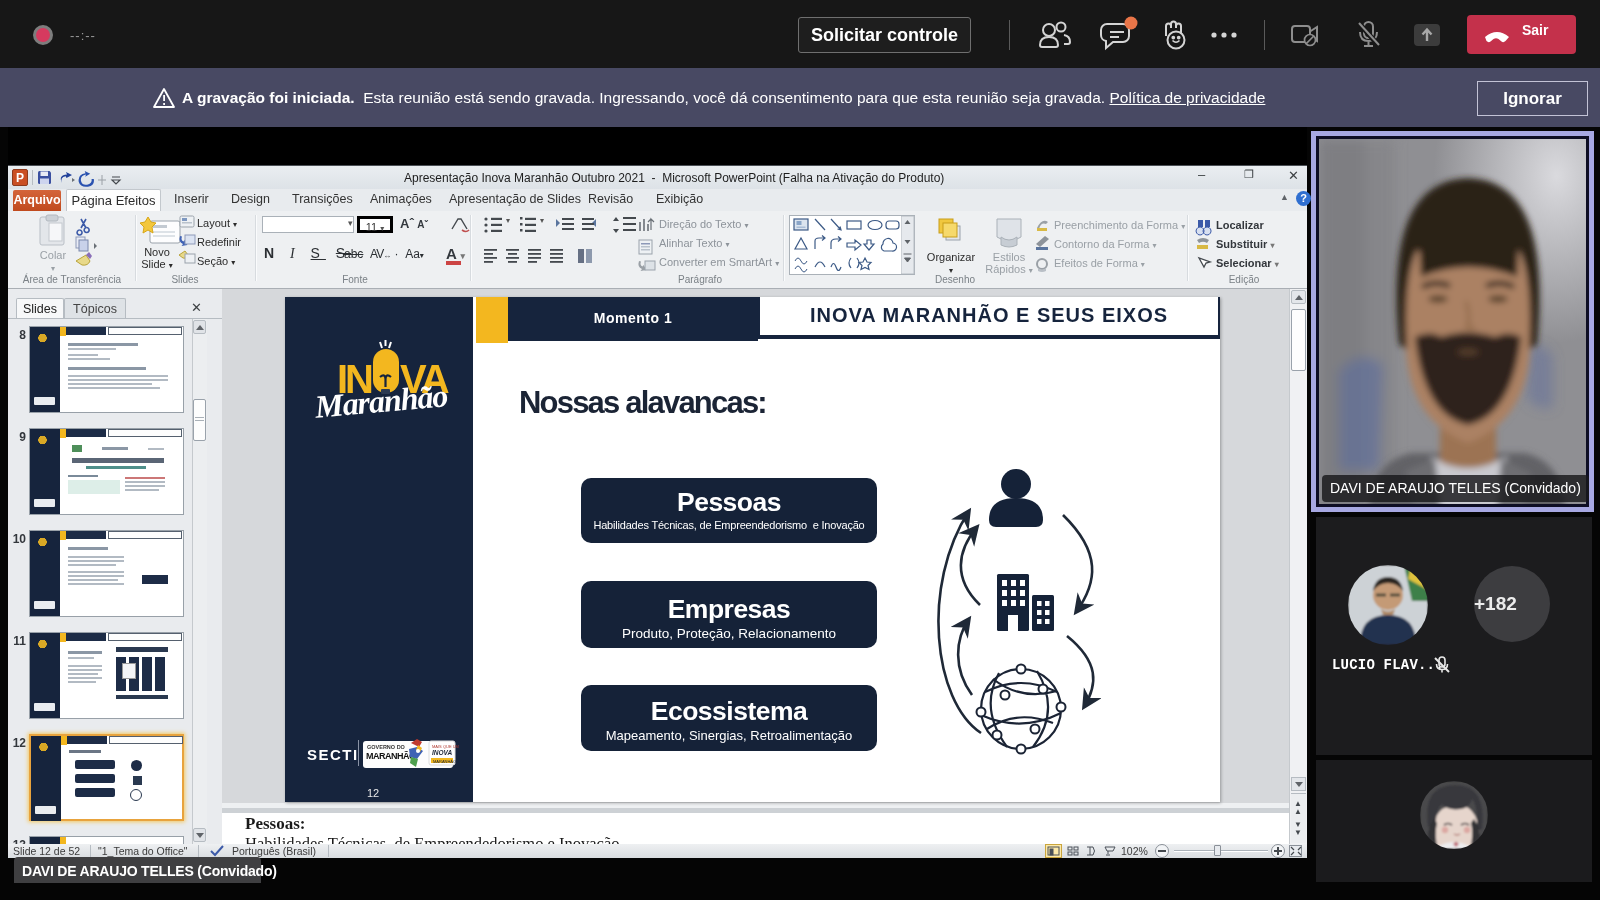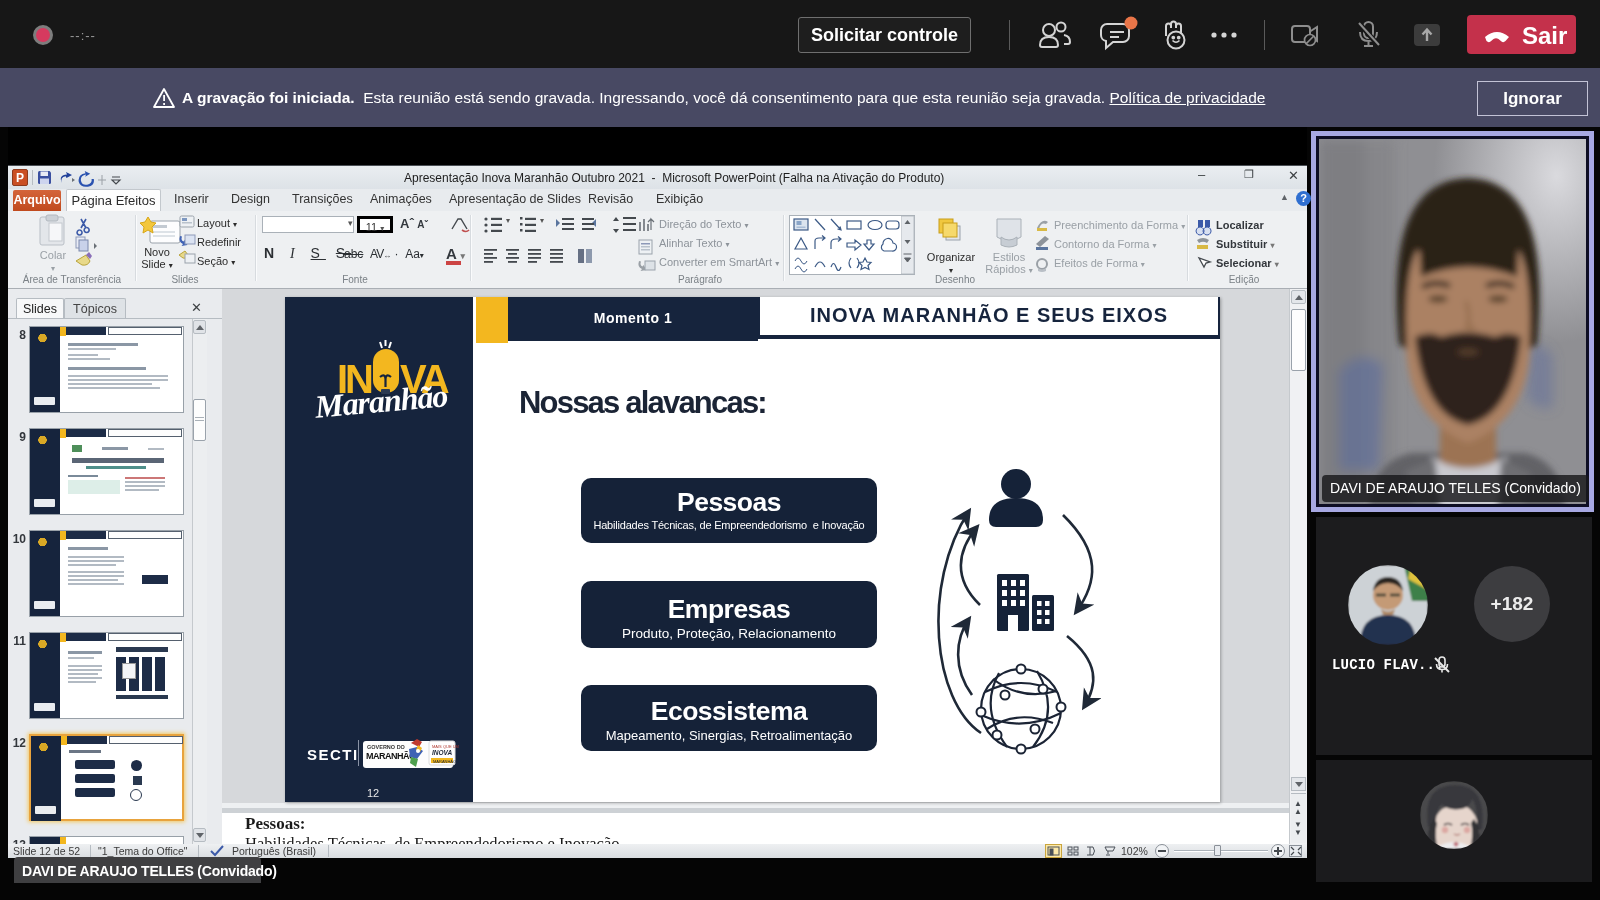--- a/index.html
+++ b/index.html
@@ -133,21 +133,21 @@
 
       <g>
         <rect x="134" y="14" width="26" height="22" rx="4" fill="#3c3c3c"></rect>
         <path d="M147 31 v-11 M142.5 24.5 l4.5 -5 l4.5 5" stroke="#a8a8a8" stroke-width="2.4" fill="none"></path>
       </g>
     </svg>
     <div id="sair" class="abs">
       <svg class="abs" style="left:16px;top:9px;" width="28" height="20" viewBox="0 0 28 20">
         <path d="M2 13 q12 -10 24 0 l-3.5 4 q-2 2 -4 .5 l-3 -2.5 q-2.5 -1.5 -5 0 l-3 2.5 q-2 1.5 -4 -.5z" fill="#fff"></path>
       </svg>
-      <div class="abs" style="left:55px;top:7px;color:#fff;font-size:24px;font-weight:700;">Sair</div>
+      <div class="abs" style="left:55px;top:7px;color:#fff;font-size:14px;font-weight:700;">Sair</div>
     </div>
   </div>
 
   <div id="banner" class="abs">
     <svg class="abs" style="left:153px;top:88px;position:absolute;left:153px;top:20px;" width="22" height="20" viewBox="0 0 22 20">
       <path d="M11 1 L21 19 L1 19 Z" fill="none" stroke="#fff" stroke-width="1.8" stroke-linejoin="round"></path>
       <rect x="10.2" y="7" width="1.8" height="6" fill="#fff"></rect>
         <rect x="10.2" y="15" width="1.8" height="2" fill="#fff"></rect>
     </svg>
     <div style="position:absolute;left:182px;top:21px;font-size:15.5px;white-space:nowrap;"><b>A gravação foi iniciada.</b>&nbsp;&nbsp;Esta reunião está sendo gravada. Ingressando, você dá consentimento para que esta reunião seja gravada. <u>Política de privacidade</u></div>
@@ -732,21 +732,21 @@
     </svg>
     <div class="abs" style="left:16px;top:140px;color:#fff;font-size:14px;font-weight:700;letter-spacing:.2px;font-family:Liberation Mono, monospace;">LUCIO FLAV...</div>
     <svg class="abs" style="left:116px;top:138px;" width="20" height="20" viewBox="0 0 20 20">
       <g stroke="#e8e8e8" stroke-width="1.6" fill="none">
         <rect x="7" y="2" width="6" height="10" rx="3"></rect>
         <path d="M4.5 9 q0 5.5 5.5 5.5 q5.5 0 5.5 -5.5 M10 14.5 v3"></path>
         <path d="M3 3 l14 14" stroke-width="2"></path>
       </g>
     </svg>
     <div class="abs" style="left:158px;top:49px;width:76px;height:76px;border-radius:50%;background:#3d3d40;"></div>
-    <div class="abs" style="left:158px;top:76px;width:76px;text-align:center;color:#ececec;font-size:19px;font-weight:700;">+182</div>
+    <div class="abs" style="left:158px;top:76px;width:76px;text-align:left;color:#ececec;font-size:19px;font-weight:700;">+182</div>
   </div>
   <div id="tileB" class="abs">
     <svg class="abs" style="left:104px;top:21px;" width="68" height="68" viewBox="0 0 68 68">
       <defs>
         <clipPath id="cAv2">
             <circle cx="34" cy="34" r="34"></circle>
           </clipPath>
         <filter id="blur1b">
             <feGaussianBlur stdDeviation="1"></feGaussianBlur>
           </filter>

